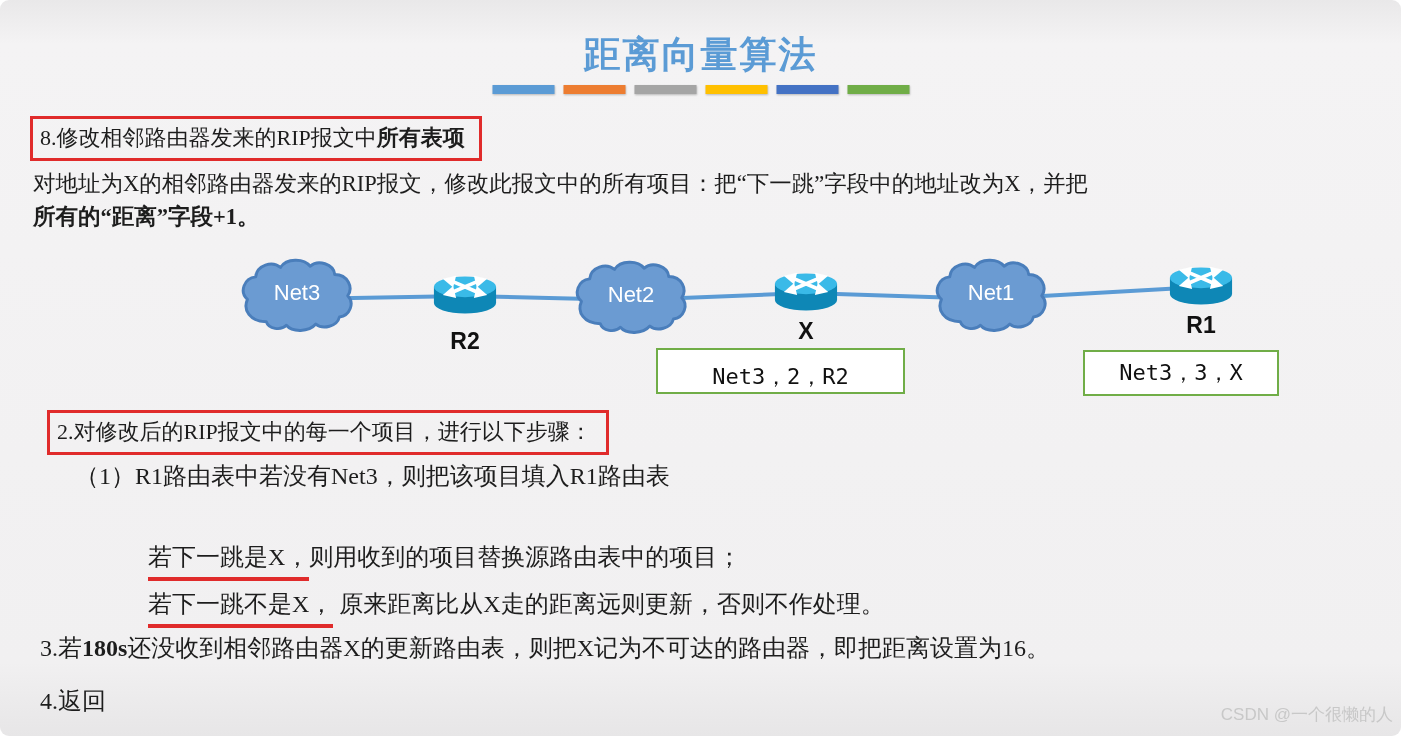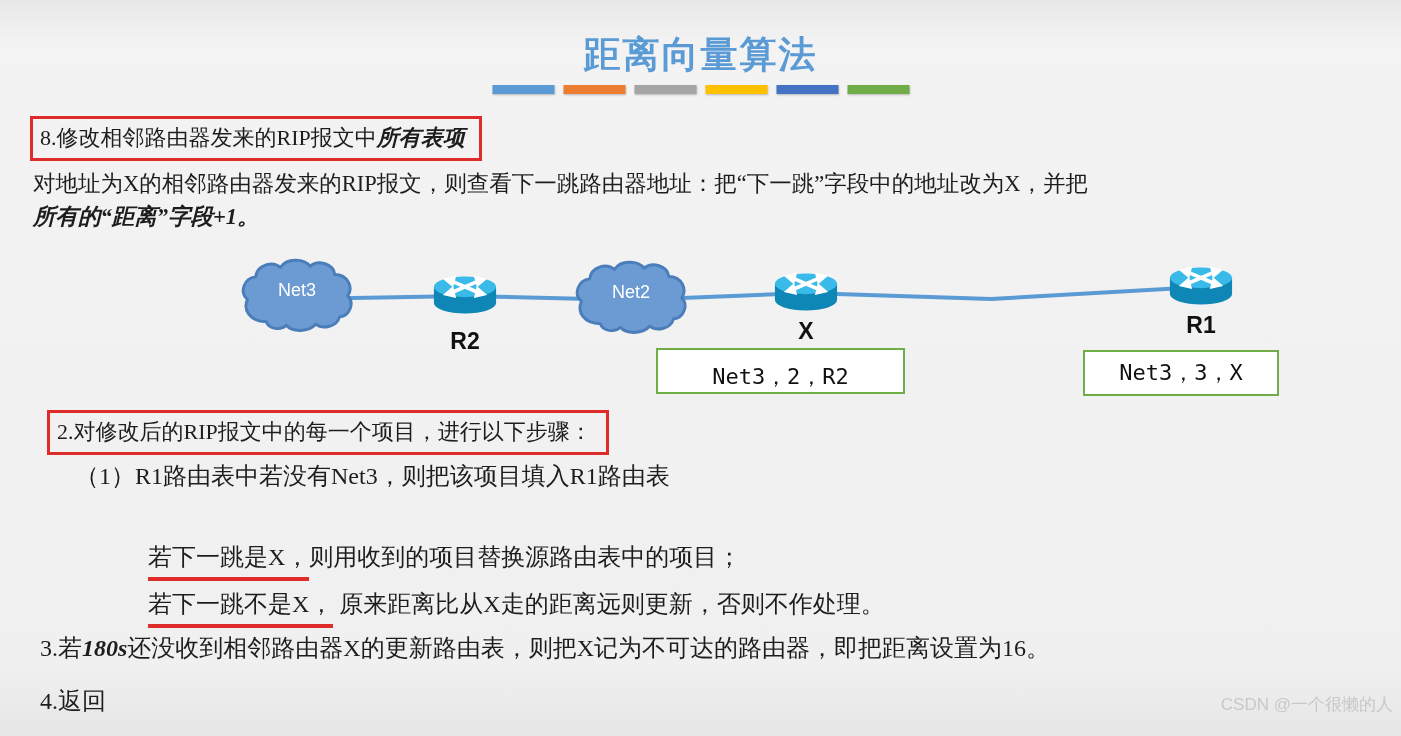--- a/index.html
+++ b/index.html
@@ -1,41 +1,42 @@
 <!DOCTYPE html>
 <html><head>
 <meta charset="utf-8">
 <style>
   * { margin:0; padding:0; box-sizing:border-box; }
   html,body { width:1401px; height:736px; }
   body { font-family:"Liberation Serif","DejaVu Serif",serif; color:#1d1d1d; }
   .slide {
     position:relative; width:1401px; height:736px; overflow:hidden;
     background:linear-gradient(180deg,#e9e8e9 0%,#f4f3f4 6%,#f1f0f1 90%,#e7e6e7 100%);
+    border-radius:9px;
   }
   .slide-title {
     position:absolute; top:30px; left:0; width:100%;
     text-align:center; font-size:37px; font-weight:bold;
     color:#5B9BD5; letter-spacing:2px;
   }
   .accent-bars {
     position:absolute; top:85px; left:50%; transform:translateX(-50%);
     display:flex; gap:9px;
   }
   .bar { width:62px; height:9px; box-shadow:0 1px 2px rgba(0,0,0,.25); }
 
   .red-box {
     position:absolute; display:inline-block;
     border:3px solid #E02B2B; background:transparent;
     font-size:22px; line-height:30px; padding:4px 14px 5px 7px;
     white-space:nowrap;
   }
   .rb1 { left:30px; top:116px; }
   .rb2 { left:47px; top:410px;text-align:right; }
-  .bold { font-weight:bold;font-style:italic; }
+  .bold { font-weight:bold; }
 
   .para { position:absolute; left:33px; top:167px; width:1340px;
           font-size:22.5px; line-height:33px; }
 
   .textline { position:absolute; font-size:24px; white-space:nowrap; }
   .sub1 { left:75px;  top:460px; }
   .sub2 { left:75px;  top:506px; }
   .case1 { left:148px; top:541px;text-align:center; }
   .case2 { left:148px; top:588px; }
   .step3 { left:40px;  top:632px; }
@@ -46,21 +47,21 @@
     padding-bottom:4px;
   }
 
   
   .diagram { position:absolute; left:0; top:250px; width:1401px; height:150px; }
   .links { position:absolute; left:0; top:0; }
   .cloud { position:absolute; width:118px; height:80px; }
   .cloud svg { position:absolute; inset:0; }
   .cloud-label {
     position:absolute; left:0; top:22px; width:100%;
-    text-align:center; color:#fff; font-size:18px;
+    text-align:center; color:#fff; font-size:22px;
     font-family:"Liberation Sans","DejaVu Sans",sans-serif;
   }
   .cl-net3 { left:238px; top:8px; }
   .cl-net2 { left:572px; top:10px; }
   .cl-net1 { left:932px; top:8px; }
 
   .router { position:absolute; width:74px; height:48px; }
   .rt-r2 { left:428px; top:22px; }
   .rt-x  { left:769px; top:19px; }
   .rt-r1 { left:1164px; top:13px; }
@@ -77,21 +78,21 @@
     position:absolute; height:46px; background:#fff;
     border:2px solid #70AD47;
     display:flex; align-items:center; justify-content:center;
     font-family:"DejaVu Sans Mono","Liberation Mono",monospace;
     font-size:22px; color:#111;
   }
   .e1 { left:656px; top:98px;  width:249px;align-items:flex-end; }
   .e2 { left:1064px; top:100px; width:196px;margin-left:19px; }
 
   .watermark {
-    position:absolute; right:8px; bottom:20px;
+    position:absolute; right:8px; bottom:10px;
     font-family:"Liberation Sans","DejaVu Sans",sans-serif;
     font-size:17px; color:#c8c8c8;
   }
 </style>
 </head>
 <body>
 
 <div class="slide">
 
   <div class="slide-title">距离向量算法</div>
@@ -103,21 +104,21 @@
       <div class="bar" style="background: rgb(255, 192, 0);"></div>
       <div class="bar" style="background: rgb(68, 114, 196);"></div>
       <div class="bar" style="background: rgb(112, 173, 71);"></div>
     </div>
 
   <div class="red-box rb1">
     <span>8.修改相邻路由器发来的RIP报文中</span><span class="bold">所有表项</span>
   </div>
 
   <div class="para">
-    <div>对地址为X的相邻路由器发来的RIP报文，则查看下一跳路由器地址：把“下一跳”字段中的地址改为X，并把</div>
+    <div>对地址为X的相邻路由器发来的RIP报文，修改此报文中的所有项目：把“下一跳”字段中的地址改为X，并把</div>
     <div class="bold">所有的“距离”字段+1。</div>
   </div>
 
   <div class="diagram">
     <svg class="links" width="1401" height="150">
       <line x1="297" y1="49" x2="465" y2="46" stroke="#5B9BD5" stroke-width="4"></line>
       <line x1="465" y1="46" x2="631" y2="50" stroke="#5B9BD5" stroke-width="4"></line>
       <line x1="631" y1="50" x2="806" y2="43" stroke="#5B9BD5" stroke-width="4"></line>
       <line x1="806" y1="43" x2="991" y2="49" stroke="#5B9BD5" stroke-width="4"></line>
       <line x1="991" y1="49" x2="1201" y2="37" stroke="#5B9BD5" stroke-width="4"></line>
@@ -130,20 +131,26 @@
       <span class="cloud-label">Net3</span>
     </div>
 
     <div class="cloud cl-net2">
       <svg viewBox="0 0 200 130">
         <path d="M48 108 C20 108 8 88 16 70 C2 58 10 34 30 32 C32 12 58 4 72 16 C82 0 112 0 122 14 C136 2 162 10 164 28 C186 28 196 50 186 64 C198 76 190 98 172 100 C168 116 144 122 132 112 C120 126 92 126 82 114 C72 124 52 120 48 108 Z" fill="#6B9BD2" stroke="#4A7EBB" stroke-width="5" stroke-linejoin="round"></path>
       </svg>
       <span class="cloud-label">Net2</span>
     </div>
 
+    <div class="cloud cl-net1">
+      <svg viewBox="0 0 200 130">
+        <path d="M48 108 C20 108 8 88 16 70 C2 58 10 34 30 32 C32 12 58 4 72 16 C82 0 112 0 122 14 C136 2 162 10 164 28 C186 28 196 50 186 64 C198 76 190 98 172 100 C168 116 144 122 132 112 C120 126 92 126 82 114 C72 124 52 120 48 108 Z" fill="#6B9BD2" stroke="#4A7EBB" stroke-width="5" stroke-linejoin="round"></path>
+      </svg>
+      <span class="cloud-label">Net1</span>
+    </div>
 
     <div class="router rt-r2">
       <svg viewBox="0 0 100 64">
         <path d="M8 20 L8 42 A42 14 0 0 0 92 42 L92 20 Z" fill="#0E87B6"></path>
         <ellipse cx="50" cy="20" rx="42" ry="14" fill="#3ABAE8"></ellipse>
         <g fill="#fff">
           <path d="M36 26 L64 14 M36 14 L64 26" stroke="#fff" stroke-width="5" stroke-linecap="round"></path>
           <polygon points="62,5 80,9 66,21"></polygon>
           <polygon points="38,5 20,9 34,21"></polygon>
           <polygon points="62,35 80,31 66,19"></polygon>

